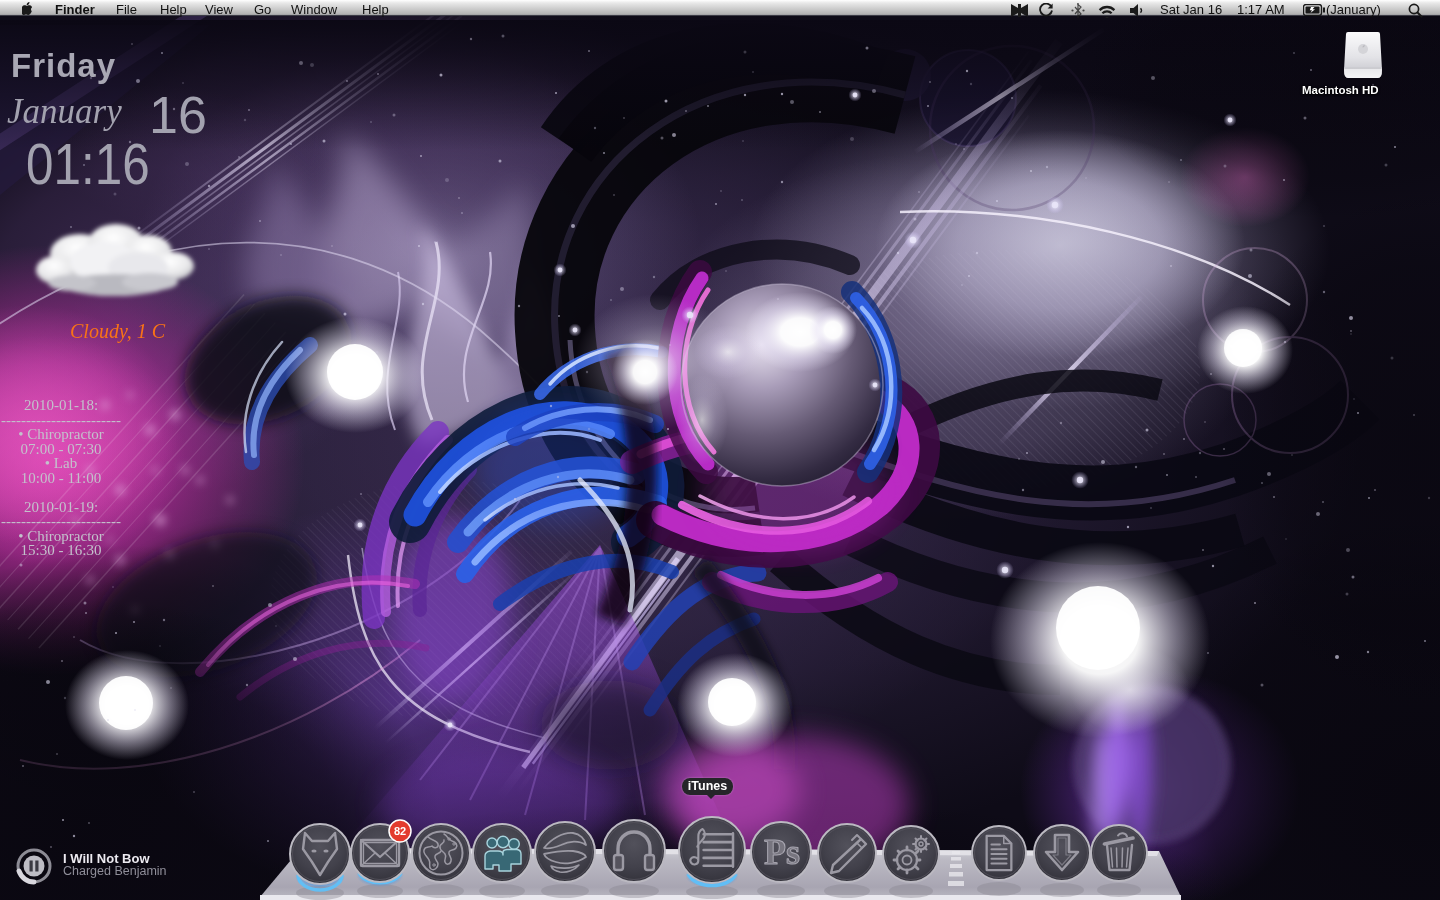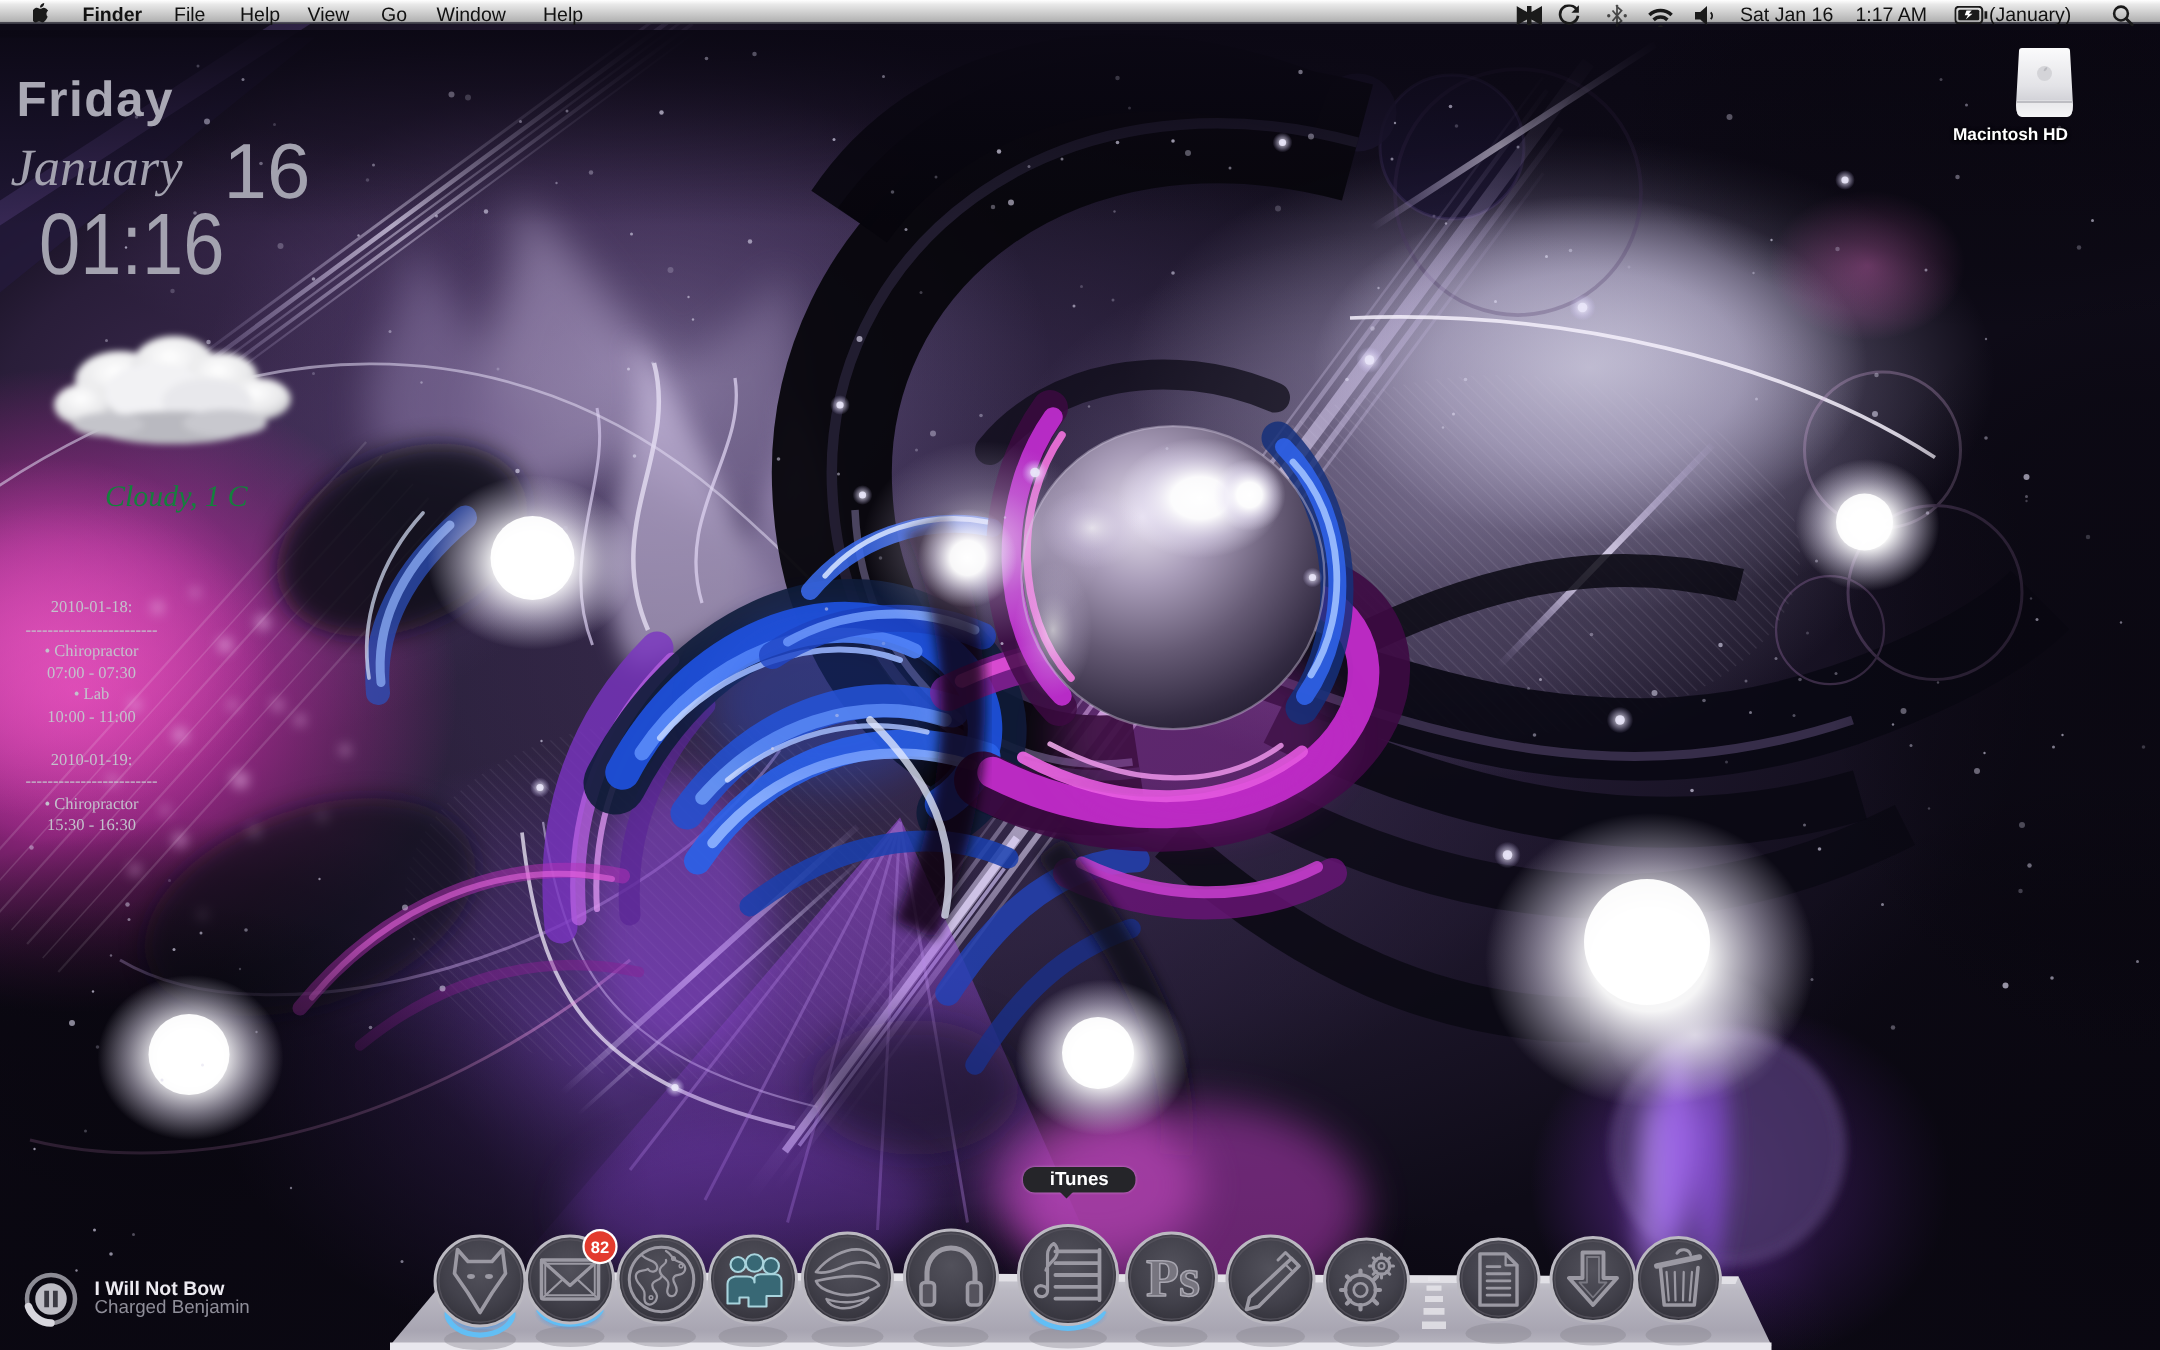--- a/index.html
+++ b/index.html
@@ -9,32 +9,32 @@
   
   #menubar { position:absolute; left:0; top:0; width:1440px; height:16px;
     background:linear-gradient(#ffffff, #e8e8e8 20%, #cfcfcf 55%, #b4b4b4 92%, #9d9da0 100%);
     border-bottom:1px solid #3c3c46; color:#111; font-size:13px; }
   .mi { position:absolute; top:2px; }
   
   #friday { position:absolute; left:11px; top:47px; font-size:33px; font-weight:bold; color:#a9a8b4; letter-spacing:1px;}
   #january { position:absolute; left:7px; top:92px; font-size:35px; font-style:italic; font-family:"Liberation Serif", serif; color:#a3a2af;}
   #d16 { position:absolute; left:149px; top:85px; font-size:52px; color:#a3a2af;text-align:right; }
   #clock { position:absolute; left:26px; top:130px; font-size:52px; color:#a3a2af; letter-spacing:0; transform:scale(0.95,1.12); transform-origin:0 0;}
-  #weathertxt { position:absolute; left:70px; top:320px; font-size:20px; font-style:italic; font-family:"Liberation Serif", serif; color:#15803d; }
+  #weathertxt { position:absolute; left:70px; top:320px; font-size:20px; font-style:italic; font-family:"Liberation Serif", serif; color:#f97316; }
   
   #cal { position:absolute; left:0px; top:398px; width:122px; text-align:center;
-         font-family:"Liberation Serif", serif; font-size:11px; color:#c3c2cc; line-height:14.5px; }
+         font-family:"Liberation Serif", serif; font-size:15px; color:#c3c2cc; line-height:14.5px; }
   
   #hdlabel { position:absolute; left:1302px; top:84px; width:120px; font-size:11.5px;
      font-weight:bold; color:#fff; text-shadow:0 1px 2px #000, 0 0 3px #000; }
   
   #song1 { position:absolute; left:63px; top:851px; font-size:13px; font-weight:bold; color:#eceaf0; }
   #song2 { position:absolute; left:63px; top:864px; font-size:12.5px; color:#8f8e99; }
   
-  #tooltip { position:absolute; left:682px; top:778px; width:75px; height:17px; background:#252529;
+  #tooltip { position:absolute; left:682px; top:778px; width:51px; height:17px; background:#252529;
      border-radius:8px; color:#fff; font-size:12.5px; font-weight:bold; text-align:center; line-height:17px;
      box-shadow:0 0 2px rgba(255,255,255,.4);}
   #tooltip:after { content:""; position:absolute; left:24px; top:16px; border:5px solid transparent; border-top-color:#252529; }
 </style>
 </head>
 <body>
 <div id="stage">
   <svg id="wall" width="1440" height="900" viewBox="0 0 1440 900">
 <defs>
   <radialGradient id="gMag" cx="50%" cy="50%" r="50%">

